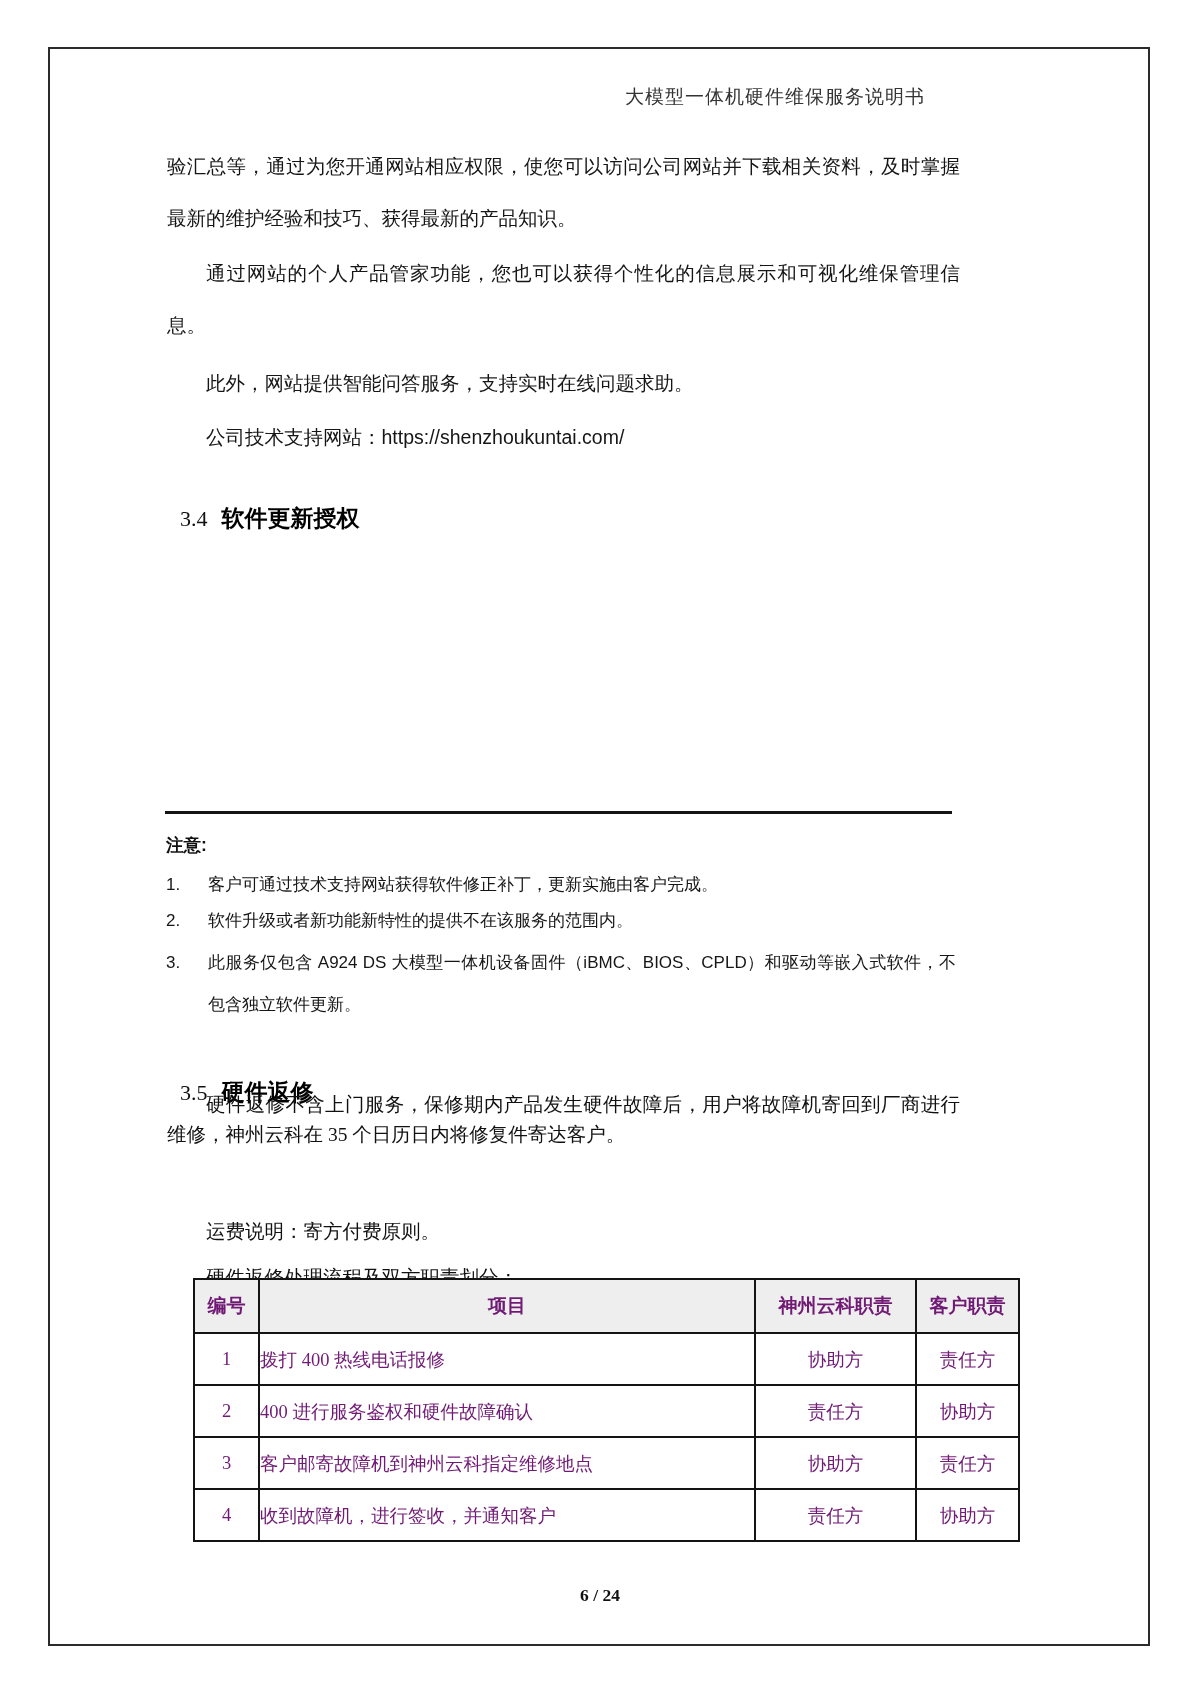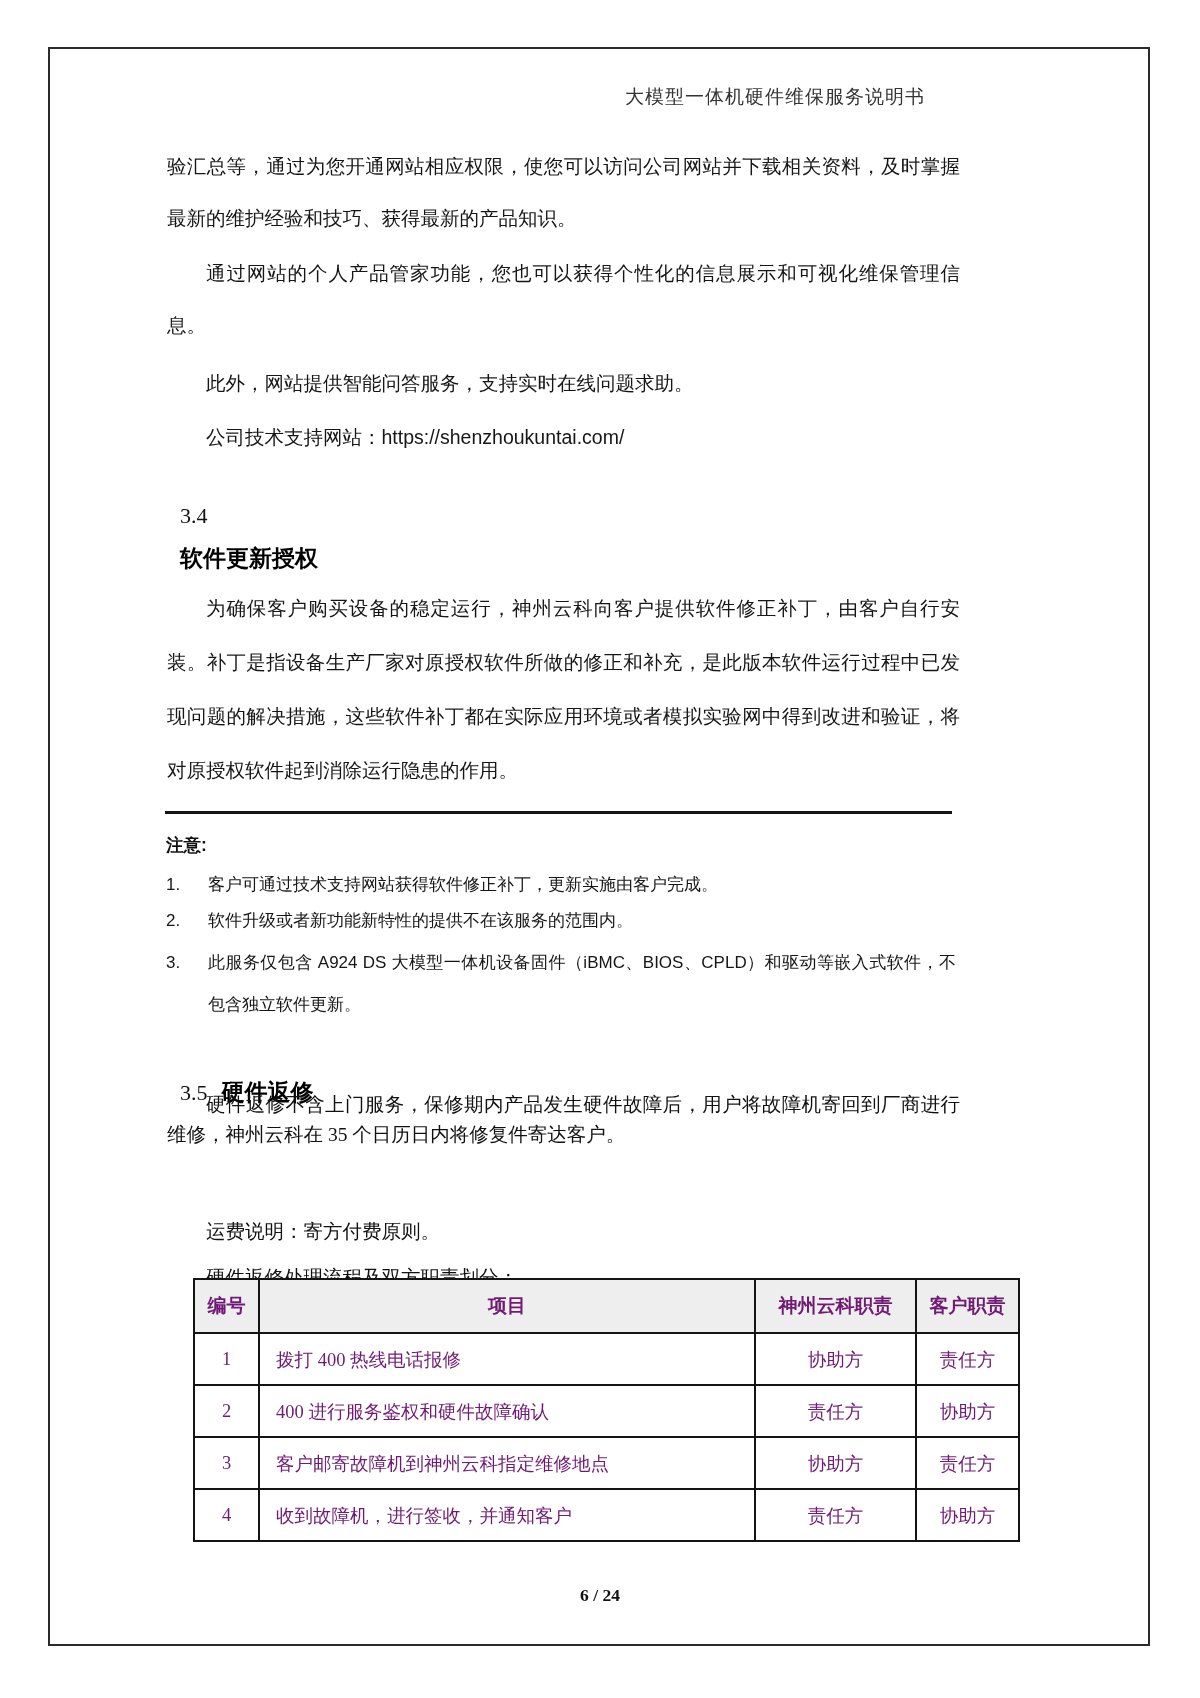--- a/index.html
+++ b/index.html
@@ -28,21 +28,21 @@
   }
   .indent{text-indent:2em;}
   .p1{top:140px;}
   .p2{top:247px;}
   .p3{top:357px;}
   .p4{top:411px;}
   .section-heading{
     position:absolute;left:180px;
     display:flex;align-items:baseline;gap:14px;
   }
-  .h34{top:503px;flex-direction:column;}
+  .h34{top:503px;}
   .h35{top:1077px;}
   .section-number{
     font-family:"Liberation Serif", serif;
     font-size:22px;color:#111;font-weight:normal;
   }
   .section-title{
     font-size:23px;font-weight:bold;color:#000;
   }
   .p5{top:581px;line-height:54px;}
   .note-rule{
@@ -82,21 +82,21 @@
   .resp-table th,.resp-table td{
     border:2px solid #141414;
     text-align:center;vertical-align:middle;
     padding:0 6px;box-sizing:border-box;
     overflow:hidden;white-space:nowrap;
   }
   .resp-table th{
     background:#eeeeee;font-weight:bold;height:54px;font-size:19px;
   }
   .resp-table td{height:52px;background:#ffffff;}
-  .resp-table td.item-cell{text-align:left;padding-left:16px;}
+  .resp-table td.item-cell{text-align:left;padding-left:0;}
   .col-no{width:65px;}
   .col-item{width:496px;}
   .col-vendor{width:161px;}
   .col-cust{width:103px;}
   .footer{
     position:absolute;left:0;top:1585px;width:1200px;
     text-align:center;
     font-family:"Liberation Serif", serif;
     font-size:17.5px;font-weight:bold;color:#111;
   }
@@ -113,21 +113,20 @@
   <div class="para-sans p1">验汇总等，通过为您开通网站相应权限，使您可以访问公司网站并下载相关资料，及时掌握最新的维护经验和技巧、获得最新的产品知识。</div>
   <div class="para-sans p2 indent">通过网站的个人产品管家功能，您也可以获得个性化的信息展示和可视化维保管理信息。</div>
   <div class="para-sans p4 indent">公司技术支持网站：https://shenzhoukuntai.com/</div>
   <div class="para-sans p3 indent">此外，网站提供智能问答服务，支持实时在线问题求助。</div>
 
   <div class="section-heading h34">
     <span class="section-number">3.4</span>
     <span class="section-title">软件更新授权</span>
   </div>
 
-  <div class="para-sans p5 indent">为确保客户购买设备的稳定运行，神州云科向客户提供软件修正补丁，由客户自行安装。补丁是指设备生产厂家对原授权软件所做的修正和补充，是此版本软件运行过程中已发现问题的解决措施，这些软件补丁都在实际应用环境或者模拟实验网中得到改进和验证，将对原授权软件起到消除运行隐患的作用。</div>
 
   <div class="note-rule"></div>
   <div class="note-label">注意:</div>
 
   <div class="notes">
     <div class="note-item">
       <span class="num">1.</span>
       <span class="txt">客户可通过技术支持网站获得软件修正补丁，更新实施由客户完成。</span>
     </div>
     <div class="note-item">

